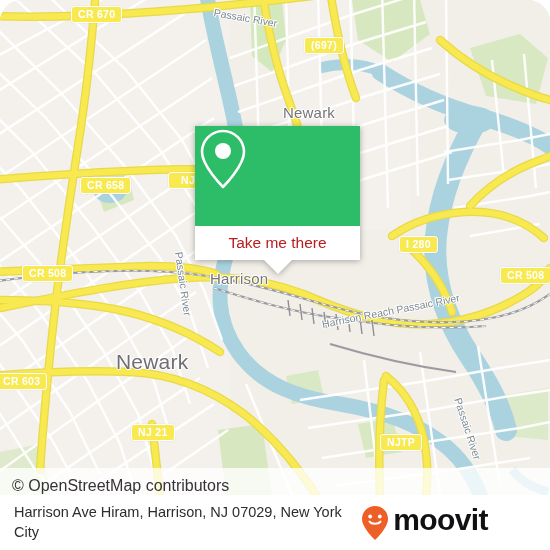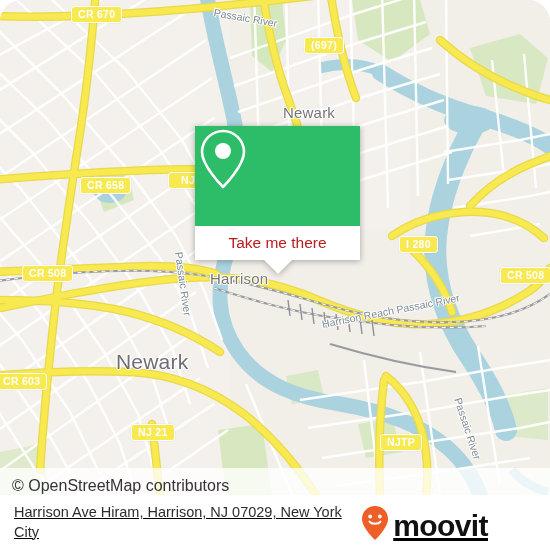--- a/index.html
+++ b/index.html
@@ -102,31 +102,30 @@
   .footer {
     position: absolute;
     left: 0; top: 495px;
     width: 502px; height: 55px;
     background: #ffffff;
     display: flex;
     align-items: center;
     justify-content: space-between;
     box-sizing: border-box;
     padding: 0 14px 0 14px;
-    text-decoration: underline;
   }
   .footer-text {
     font-size: 14.5px;
     line-height: 1.35;
     color: #2d2d31;
     max-width: 390px;
   }
   .brand {
     display: flex;
-    align-items: flex-end;
+    align-items: flex-start;
     gap: 3px;
   }
   .brand-word {
     font-size: 30px;
     font-weight: bold;
     color: #111114;
     letter-spacing: -0.6px;
     line-height: 1;
   }
 </style>

